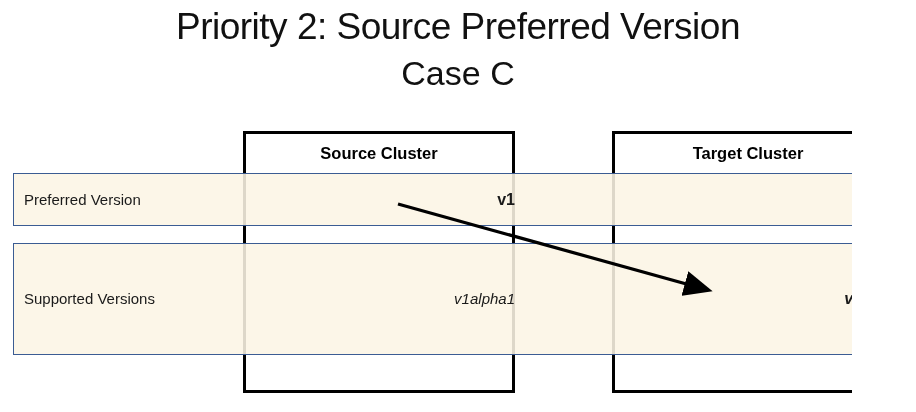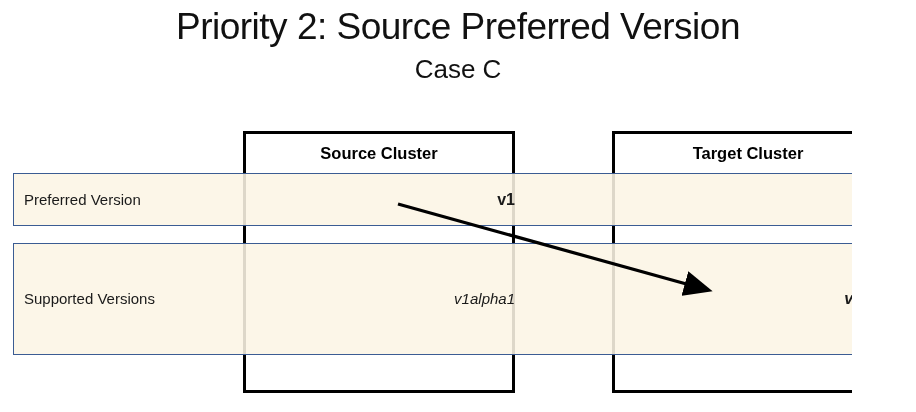--- a/index.html
+++ b/index.html
@@ -26,21 +26,21 @@
     font-weight: 400;
     letter-spacing: -0.5px;
     color: #111111;
   }
   .subtitle {
     position: absolute;
     top: 54px;
     left: 0;
     width: 916px;
     text-align: center;
-    font-size: 26px;
+    font-size: 34px;
     font-weight: 400;
     color: #111111;
   }
   .cluster-box {
     position: absolute;
     top: 131px;
     width: 272px;
     height: 262px;
     border: 3px solid #000000;
     box-sizing: border-box;

